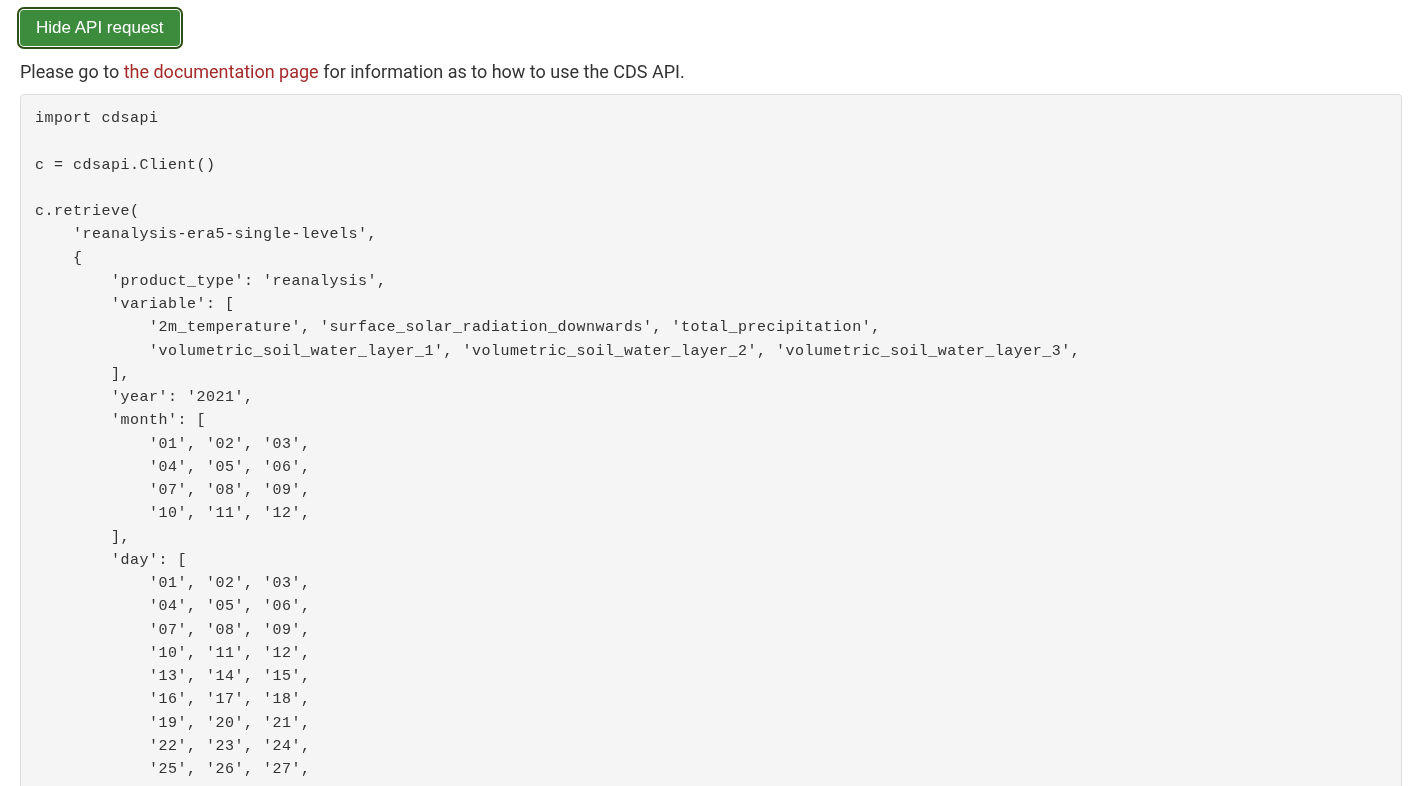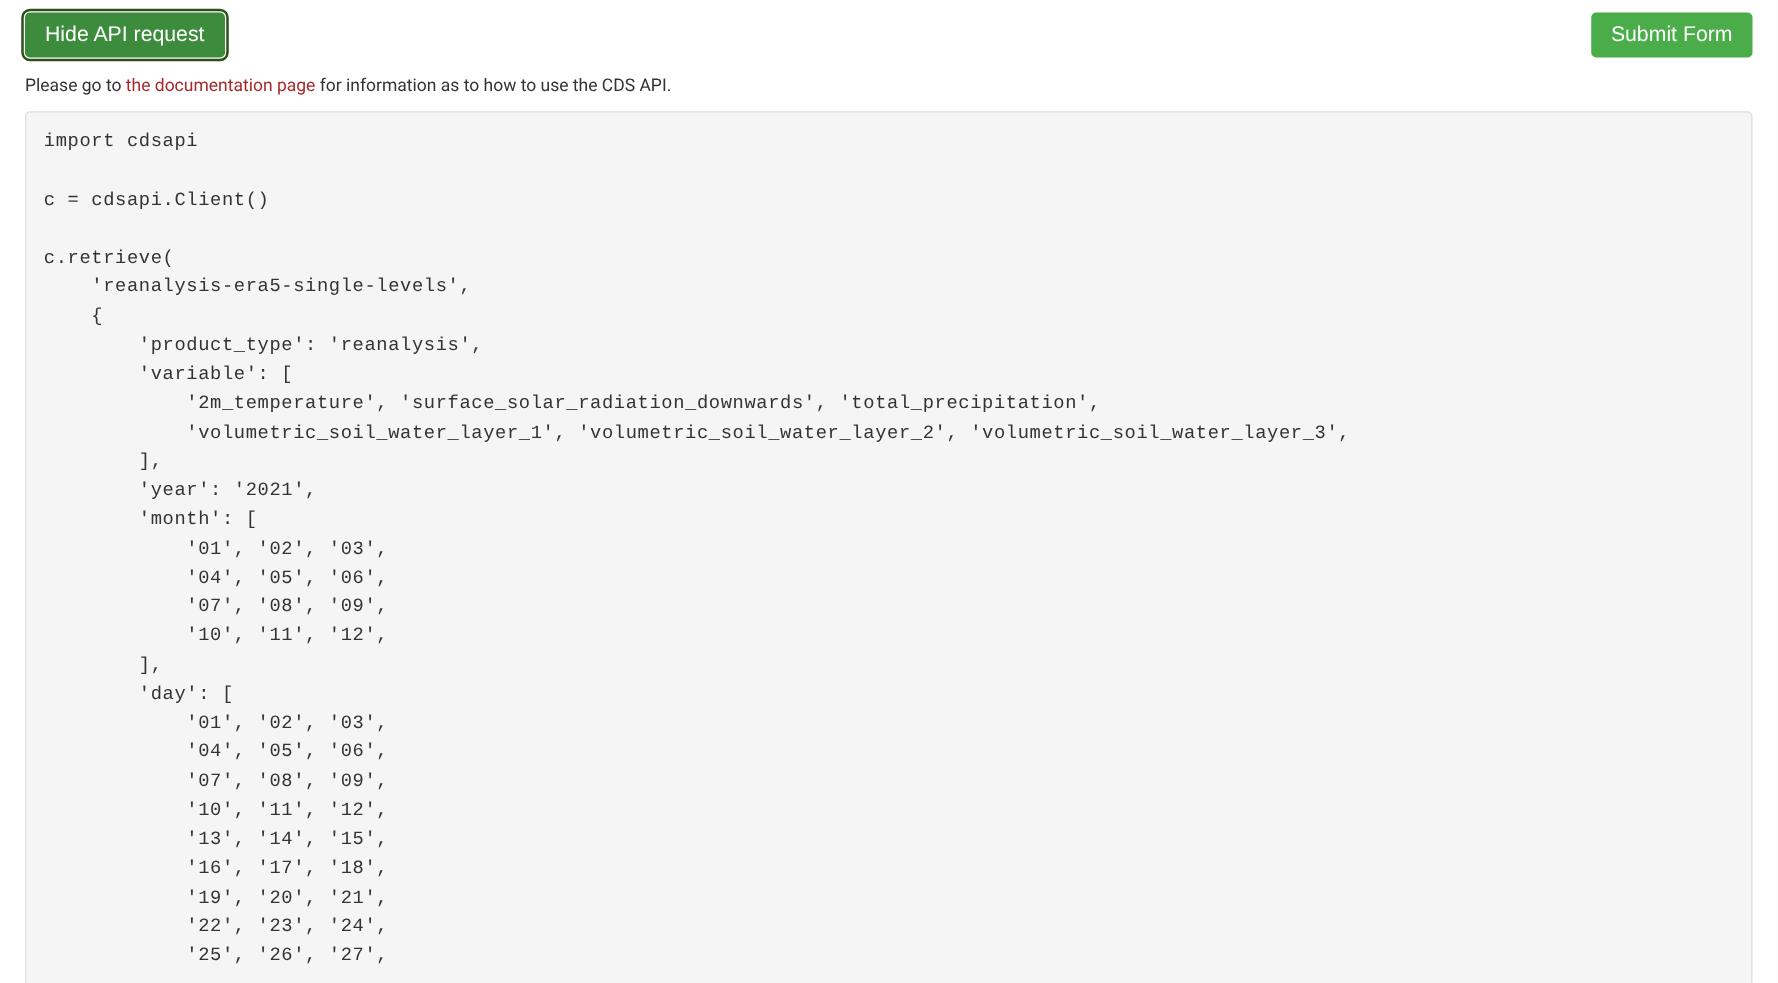--- a/index.html
+++ b/index.html
@@ -32,21 +32,21 @@
     }
     .btn-active {
       background-color: #3d8b3d;
       outline: 2px solid #2d5016;
       outline-offset: 1px;
     }
     .spacer {
       flex: 1;
     }
     .info-text {
-      font-size: 14px;
+      font-size: 18px;
       color: #333;
       margin-bottom: 12px;
     }
     .info-text a {
       color: #a52a2a;
       text-decoration: none;
     }
     .code-block {
       background-color: #f5f5f5;
       border: 1px solid #ddd;
@@ -60,21 +60,20 @@
       overflow-x: auto;
       letter-spacing: 0.5px;
     }
   </style>
 </head>
 <body>
 
 <div class="button-bar">
   <button class="btn btn-green btn-active">Hide API request</button>
   <div class="spacer"></div>
-  <button class="btn btn-green">Submit Form</button>
 </div>
 
 <p class="info-text">
   <span>Please go to </span><a href="#">the documentation page</a><span> for information as to how to use the CDS API.</span>
 </p>
 
 <pre class="code-block">import cdsapi
 
 c = cdsapi.Client()
 

